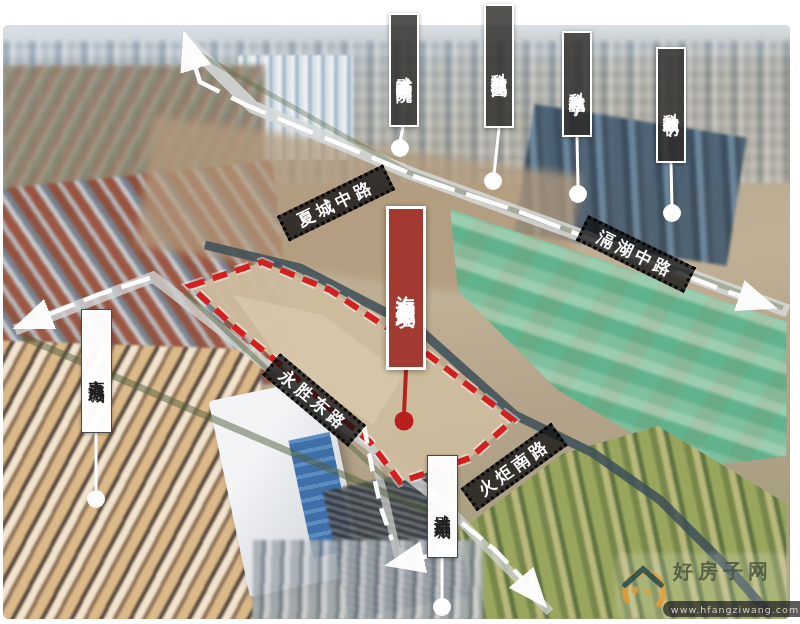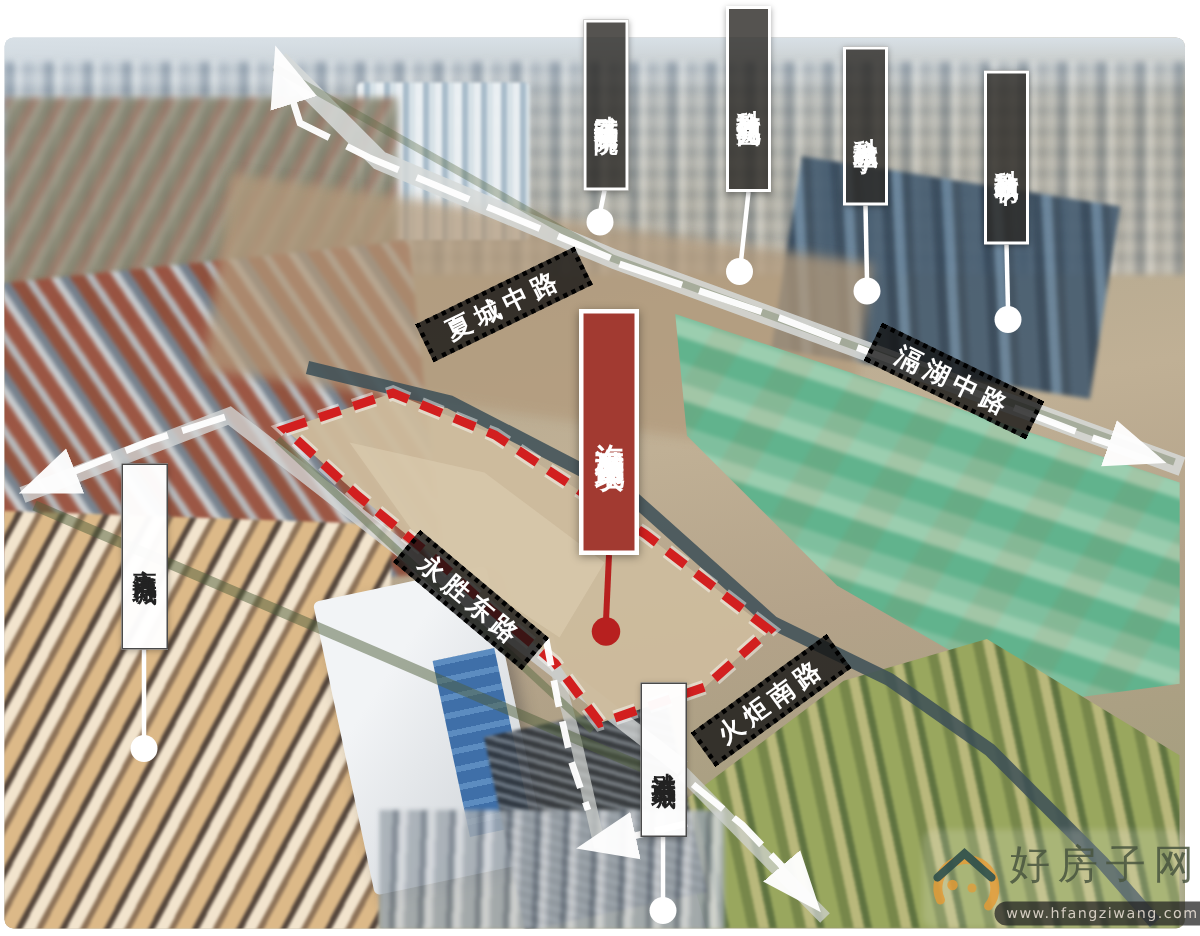--- a/index.html
+++ b/index.html
@@ -62,21 +62,21 @@
     font-size:19px;box-shadow:0 1px 6px rgba(0,0,0,.4);}
 
   
   .banner{position:absolute;height:28px;display:flex;align-items:center;justify-content:center;
     color:#fff;font-weight:bold;font-size:17px;letter-spacing:4px;white-space:nowrap;
     background:rgba(18,18,18,.78);border:3px dotted #000;}
 
   
   .watermark{position:absolute;left:615px;top:550px;width:180px;height:72px;}
   .wm-brand{position:absolute;left:58px;top:8px;width:122px;font-family:"DejaVu Serif","Liberation Serif",serif;
-    font-size:27px;font-weight:normal;color:var(--watermark_green,#49553f);letter-spacing:5px;opacity:.85;white-space:nowrap;}
+    font-size:20px;font-weight:bold;color:var(--watermark_green,#49553f);letter-spacing:5px;opacity:.85;white-space:nowrap;}
   .wm-url{position:absolute;left:48px;top:51px;width:144px;height:16px;background:rgba(35,35,35,.78);
     border-radius:8px;color:#d8cfc6;font-size:9.5px;letter-spacing:1px;display:flex;align-items:center;justify-content:center;opacity:.95;}
   .wm-logo{position:absolute;left:0;top:6px;opacity:.9;}
 </style>
 </head>
 <body>
 
 <div class="stage">
 
   <div class="photo">

